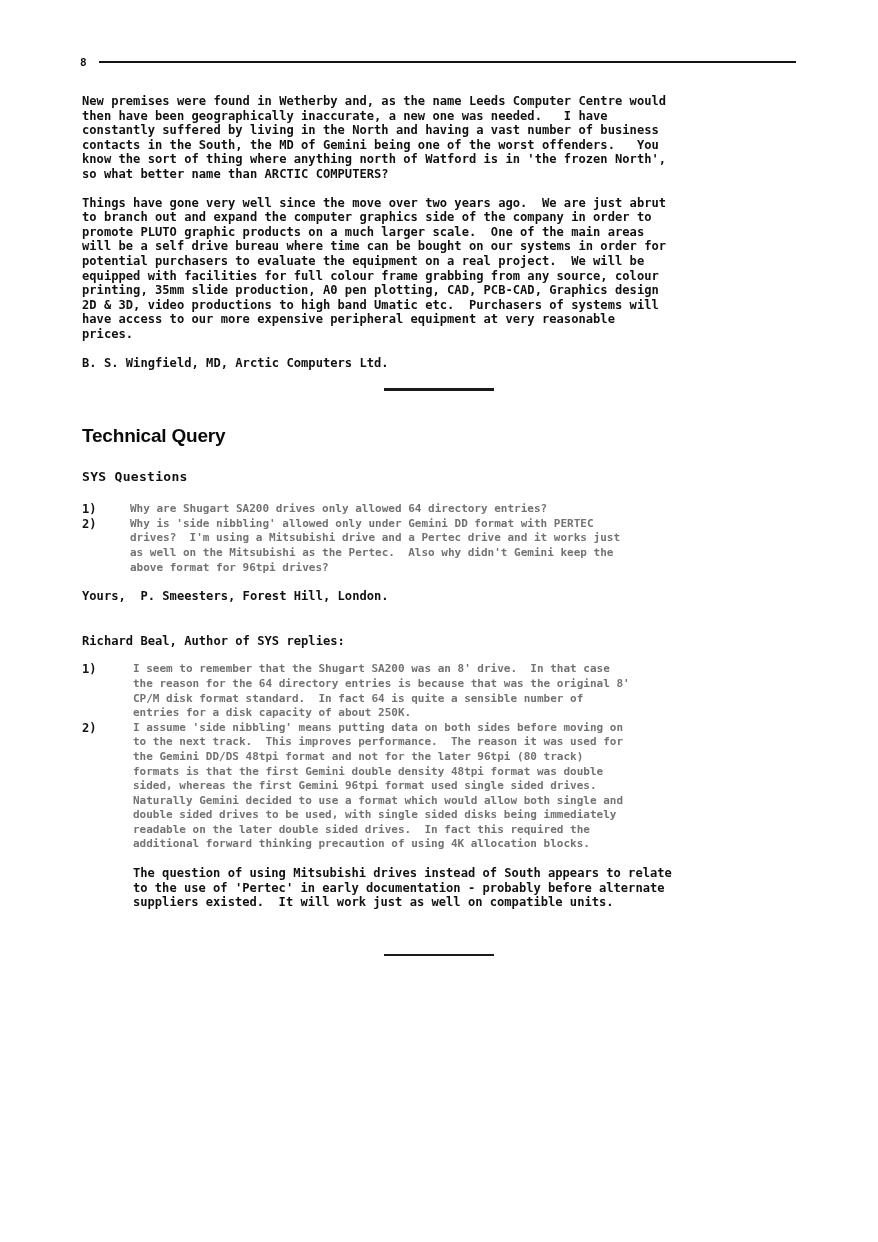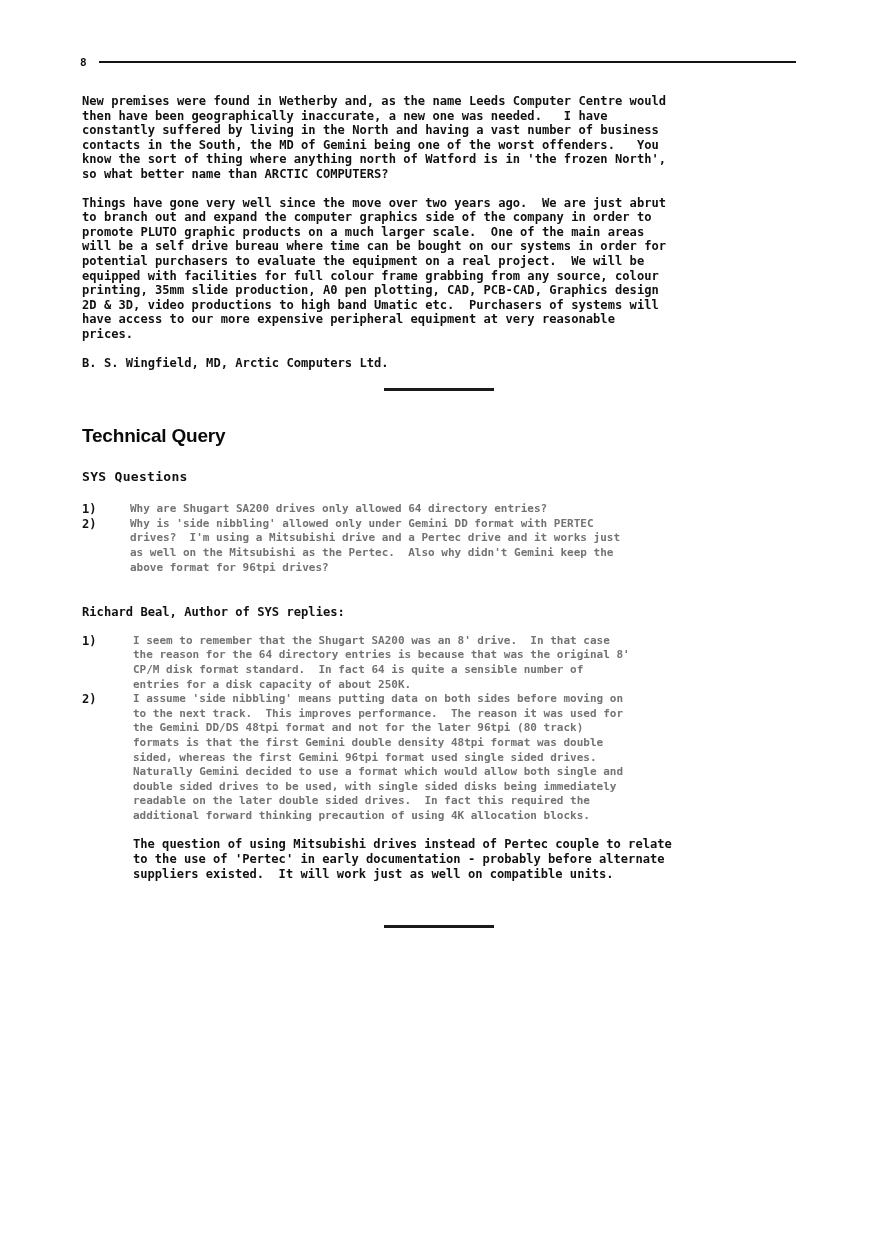--- a/index.html
+++ b/index.html
@@ -188,20 +188,21 @@
       </div>
       <div class="numrow">
         <span class="nummark">2)</span>
         <span class="numbody">Why is 'side nibbling' allowed only under Gemini DD format with PERTEC
 drives?  I'm using a Mitsubishi drive and a Pertec drive and it works just
 as well on the Mitsubishi as the Pertec.  Also why didn't Gemini keep the
 above format for 96tpi drives?</span>
       </div>
     </div>
 
+    <p class="para">Yours,  P. Smeesters, Forest Hill, London.</p>
 
     <div class="spacer-md"></div>
 
     <p class="para">Richard Beal, Author of SYS replies:</p>
 
     <div class="numlist reply">
       <div class="numrow">
         <span class="nummark">1)</span>
         <span class="numbody">I seem to remember that the Shugart SA200 was an 8' drive.  In that case
 the reason for the 64 directory entries is because that was the original 8'
@@ -213,21 +214,21 @@
         <span class="numbody">I assume 'side nibbling' means putting data on both sides before moving on
 to the next track.  This improves performance.  The reason it was used for
 the Gemini DD/DS 48tpi format and not for the later 96tpi (80 track)
 formats is that the first Gemini double density 48tpi format was double
 sided, whereas the first Gemini 96tpi format used single sided drives.
 Naturally Gemini decided to use a format which would allow both single and
 double sided drives to be used, with single sided disks being immediately
 readable on the later double sided drives.  In fact this required the
 additional forward thinking precaution of using 4K allocation blocks.</span>
       </div>
-      <div class="hang">The question of using Mitsubishi drives instead of Pertec couple to relate
+      <div class="hang">The question of using Mitsubishi drives instead of South appears to relate
 to the use of 'Pertec' in early documentation - probably before alternate
 suppliers existed.  It will work just as well on compatible units.</div>
     </div>
 
     <div class="divider-wrap last">
       <span class="divider"></span>
     </div>
 
   </div>
 </div>

